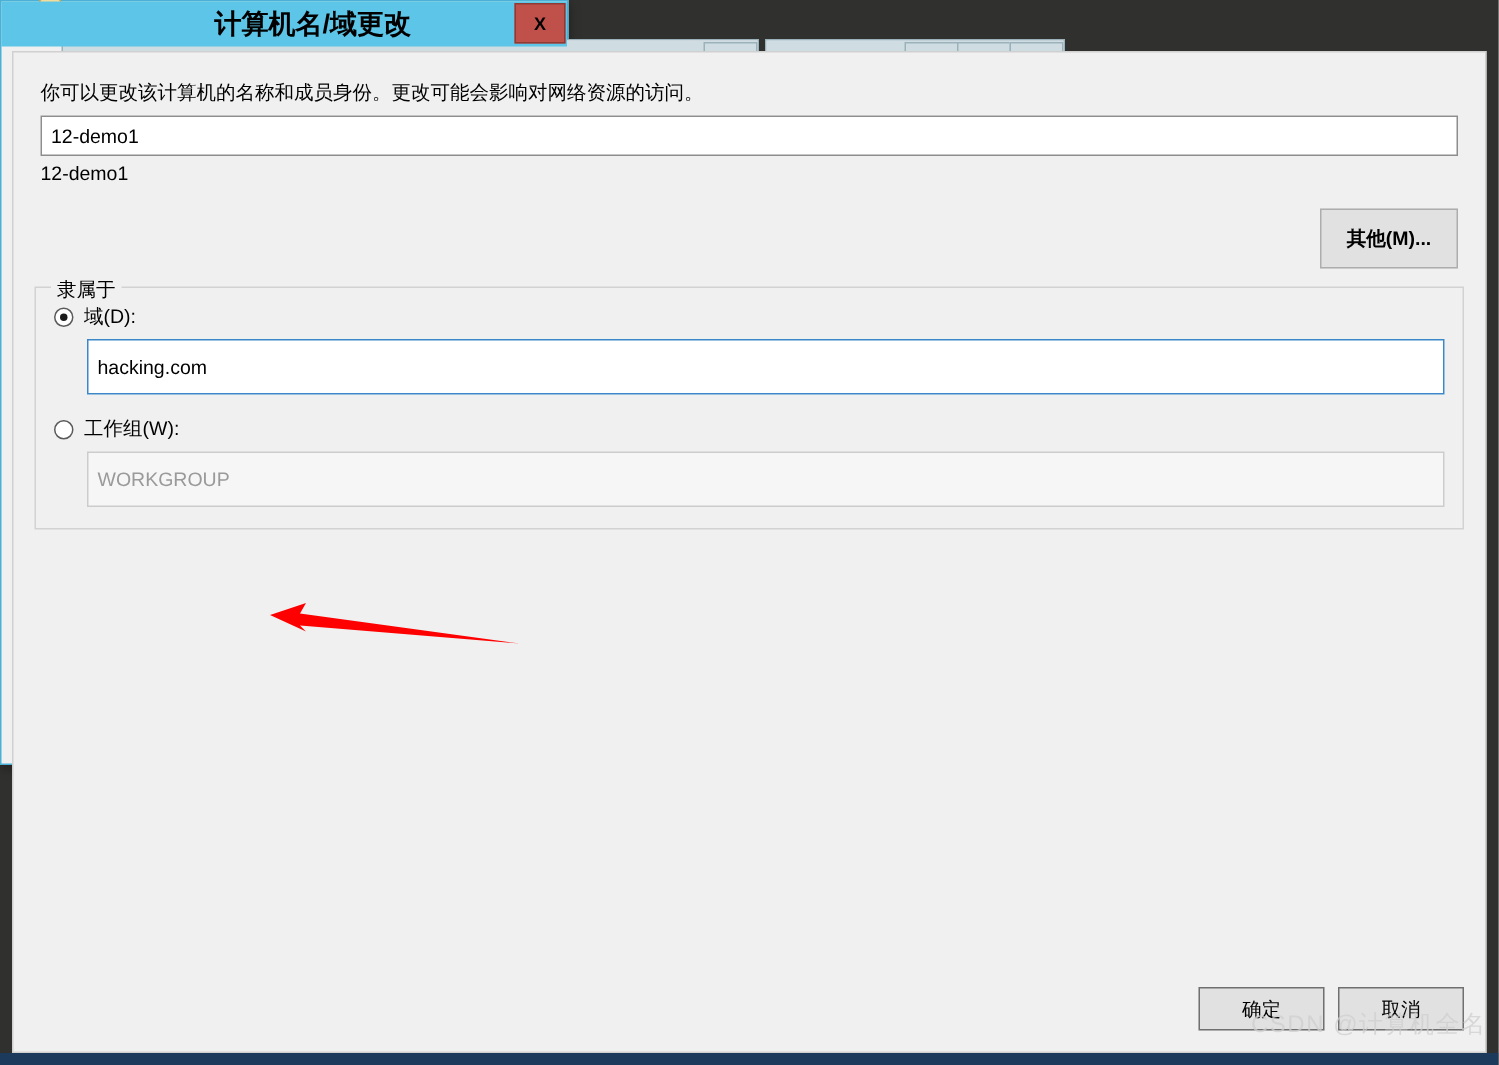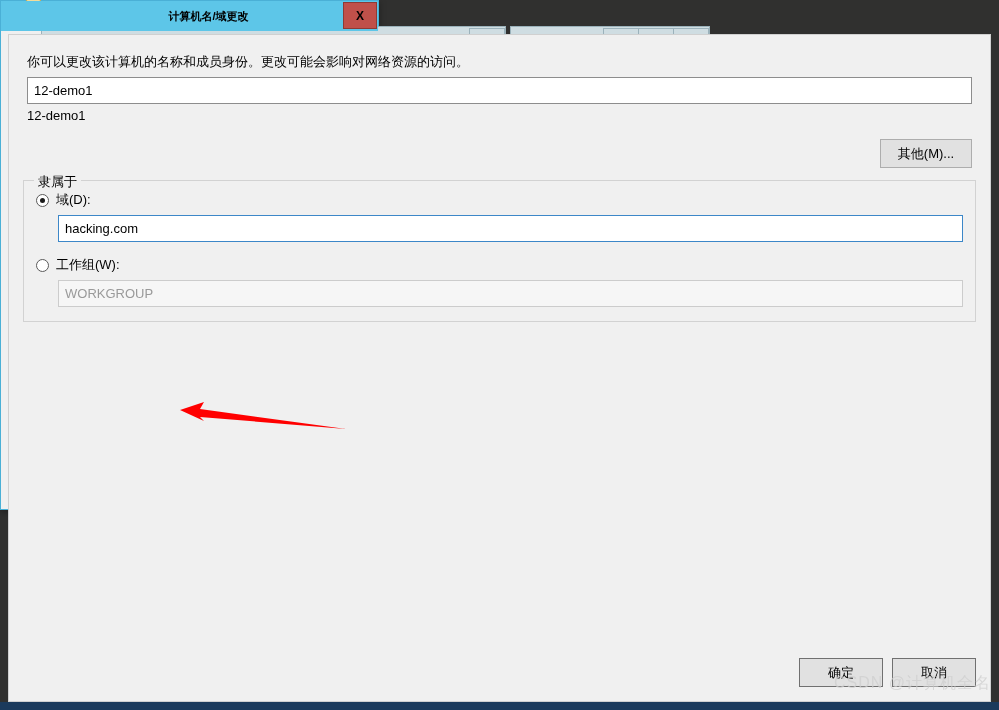--- a/index.html
+++ b/index.html
@@ -125,42 +125,42 @@
     display:flex; align-items:center; justify-content:center; }
   .btn.dark { border-color:#707070;margin-top:29px; }
   .btn.dis { color:#a0a0a0; background:#f0f0f0; border-color:#d4d4d4; }
 
   
   #cnd { left:40px; top:58px; width:379px; height:510px;
     border:1px solid #4ab0d6; background:#f0f0f0;
     box-shadow:0 2px 7px rgba(0,0,0,.35); }
   #cnd .dbar { height:30px; background:#5dc6e8; position:relative; }
   #cnd .dbar .ttl { position:absolute; left:0; right:0; line-height:30px;
-    text-align:center; font-size:11px; font-weight:bold;padding-left:38px; }
+    text-align:center; font-size:18px; font-weight:bold;padding-left:38px; }
   #cnd .dbar .redx { position:absolute; right:1px; top:1px; width:34px; height:27px;
     background:#c0504a; border:1px solid #8e3a35; color:#000; font-weight:bold;
     font-size:12px; display:flex; align-items:center; justify-content:center; }
   #cnd .dbody { position:absolute; left:8px; right:8px; top:34px; bottom:8px;
     background:#f0f0f0; border:1px solid #d0d0d0; }
   .d-intro { padding:16px 18px 0; font-size:13px; line-height:21px; }
   .d-lbl { padding:0 18px; font-size:13px; }
   .d-input { margin:5px 18px 0; height:27px; background:#fff;
     border:1px solid #8d8d8d; display:flex; align-items:center;
     padding:0 6px; font-size:13px; }
   .grp { margin:12px 14px 0; border:1px solid #d2d2d2; padding:10px 12px 14px;
     position:relative; }
   .grp > .cap { position:absolute; top:-8px; left:10px; background:#f0f0f0;
     padding:0 4px; font-size:13px; }
   .radio-row { display:flex; align-items:center; gap:7px; font-size:13px;
     margin-bottom:6px; }
   .radio { width:13px; height:13px; border-radius:50%; border:1px solid #5a5a5a;
     background:#fff; position:relative; flex:none; }
   .radio.on:after { content:""; position:absolute; left:3px; top:3px;
     width:5px; height:5px; border-radius:50%; background:#1b1b1b; }
-  .sub-input { margin:3px 0 0 22px; height:27px; background:#fff;
+  .sub-input { margin:3px 0 0 22px; height:37px; background:#fff;
     border:1px solid #3c87c8; display:flex; align-items:center;
     padding:0 6px; font-size:13px; }
   .sub-input.dis { border-color:#cccccc; background:#f6f6f6; color:#9a9a9a; }
   .d-foot { position:absolute; right:14px; bottom:14px; display:flex; gap:9px; }
 
   
   #arrow { position:absolute; left:178px; top:396px; width:170px; height:40px;
     pointer-events:none; }
 
   
@@ -338,21 +338,21 @@
     <div class="dbody">
       <div class="d-intro">你可以更改该计算机的名称和成员身份。更改可能会影响对网络资源的访问。</div>
 
       <div class="d-input">
         <span>12-demo1</span>
       </div>
 
       <div class="d-lbl" style="margin-top:4px;">12-demo1</div>
 
       <div style="display:flex;justify-content:flex-end;padding:0 18px;margin-top:16px;">
-        <div class="btn" style="min-width:92px;height:29px;">
+        <div class="btn" style="min-width:92px;height:40px;font-weight:bold;">
           <span>其他(M)...</span>
         </div>
       </div>
 
       <div class="grp">
         <div class="cap">隶属于</div>
 
         <div class="radio-row">
           <span class="radio on"></span>
           <span>域(D):</span>

